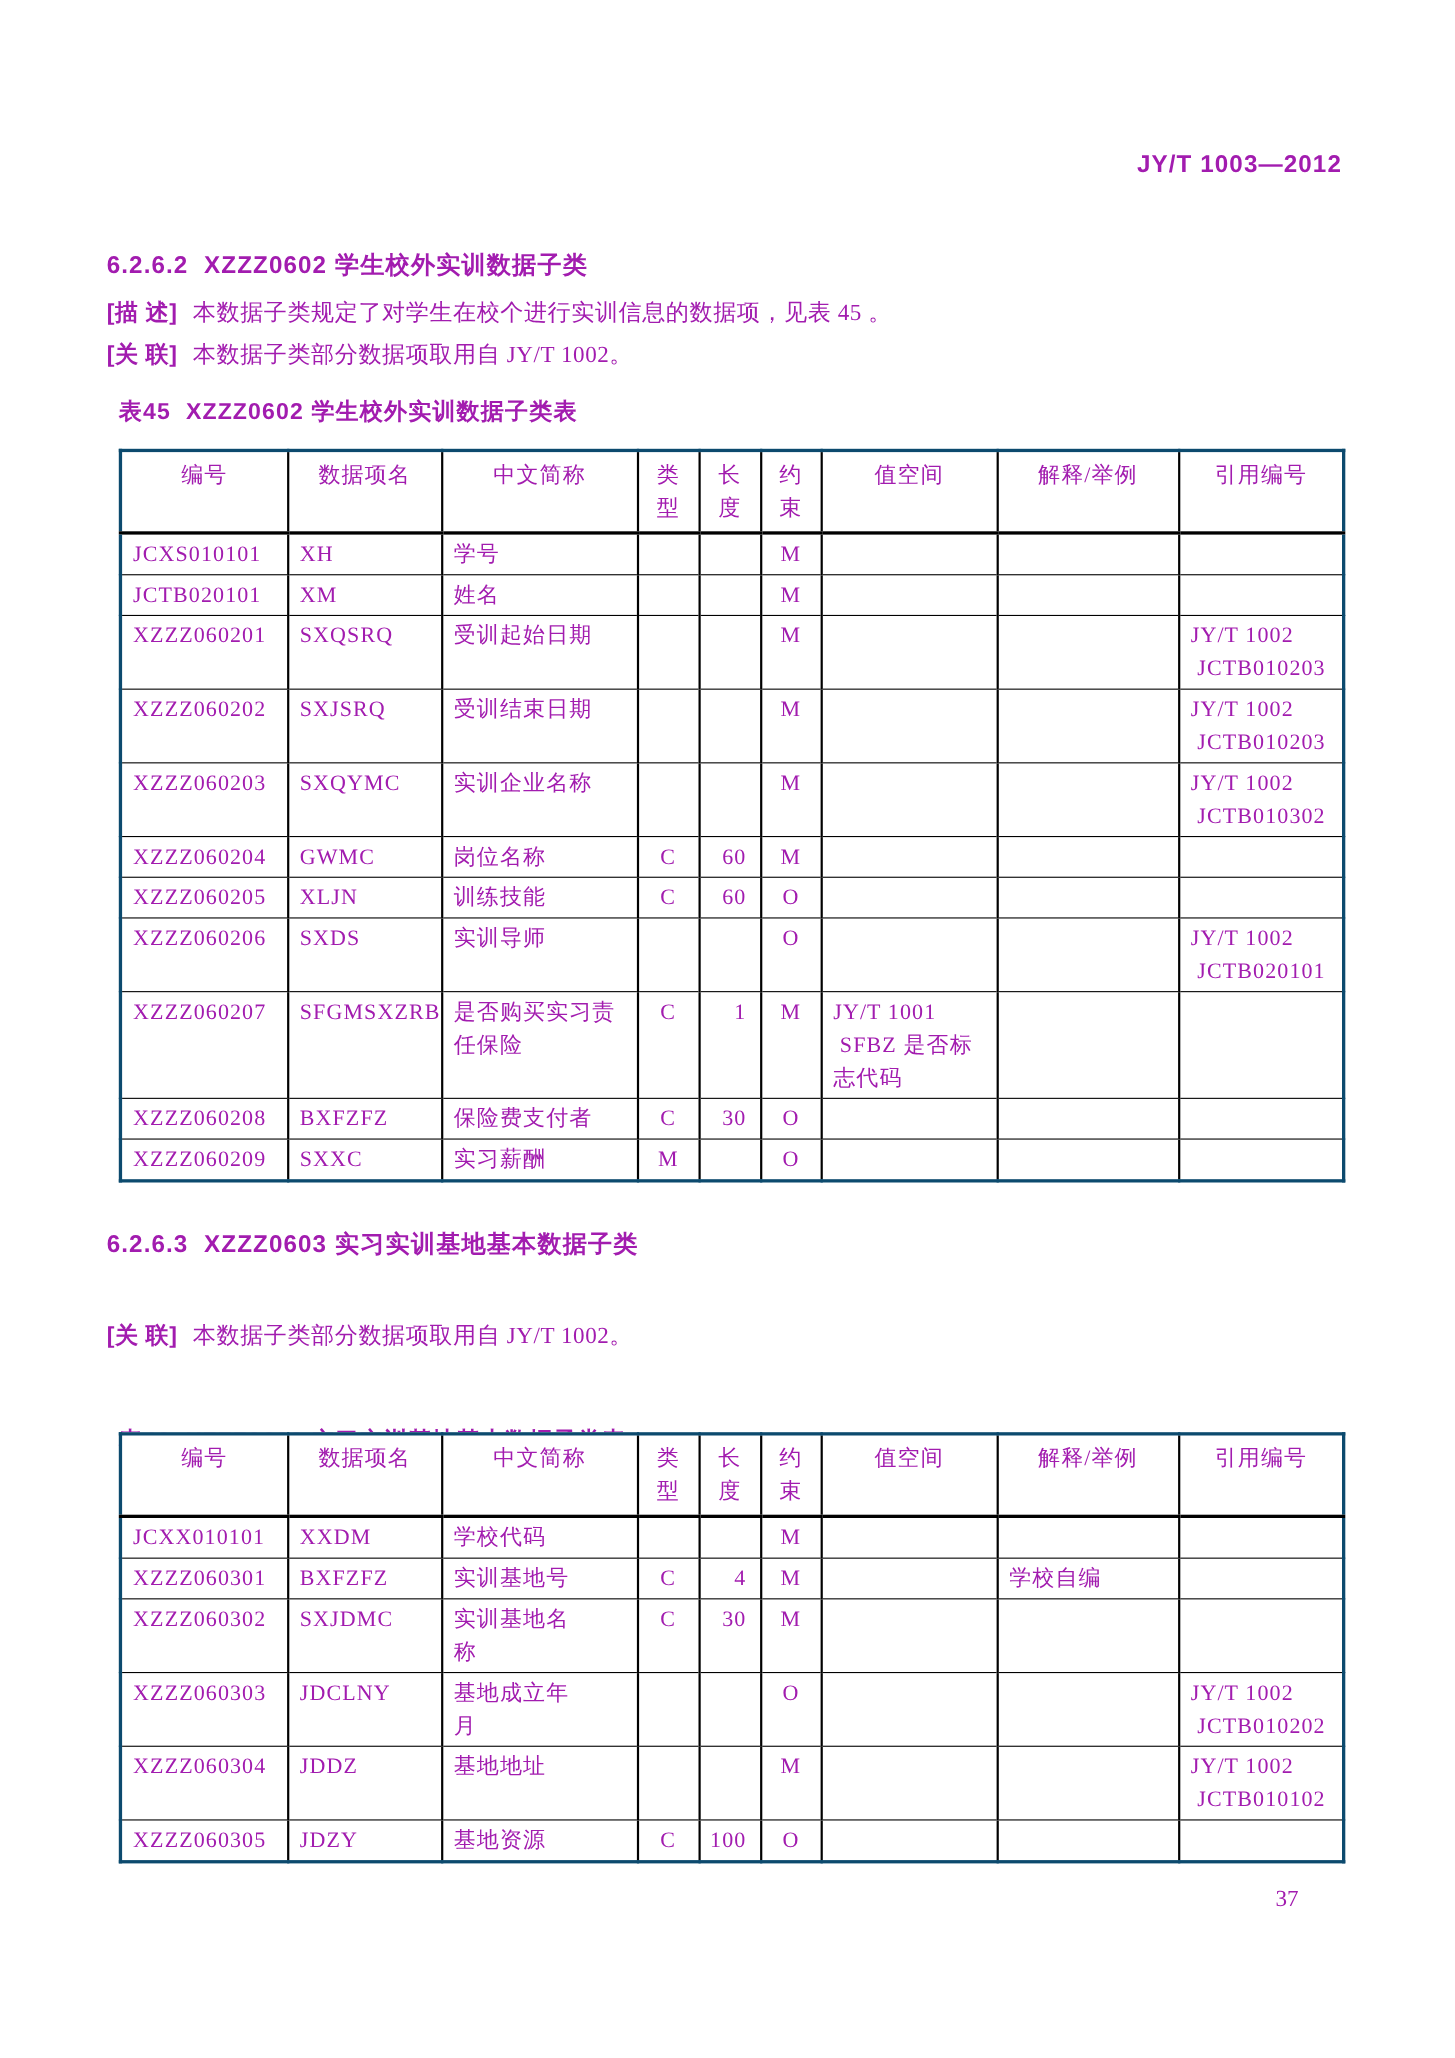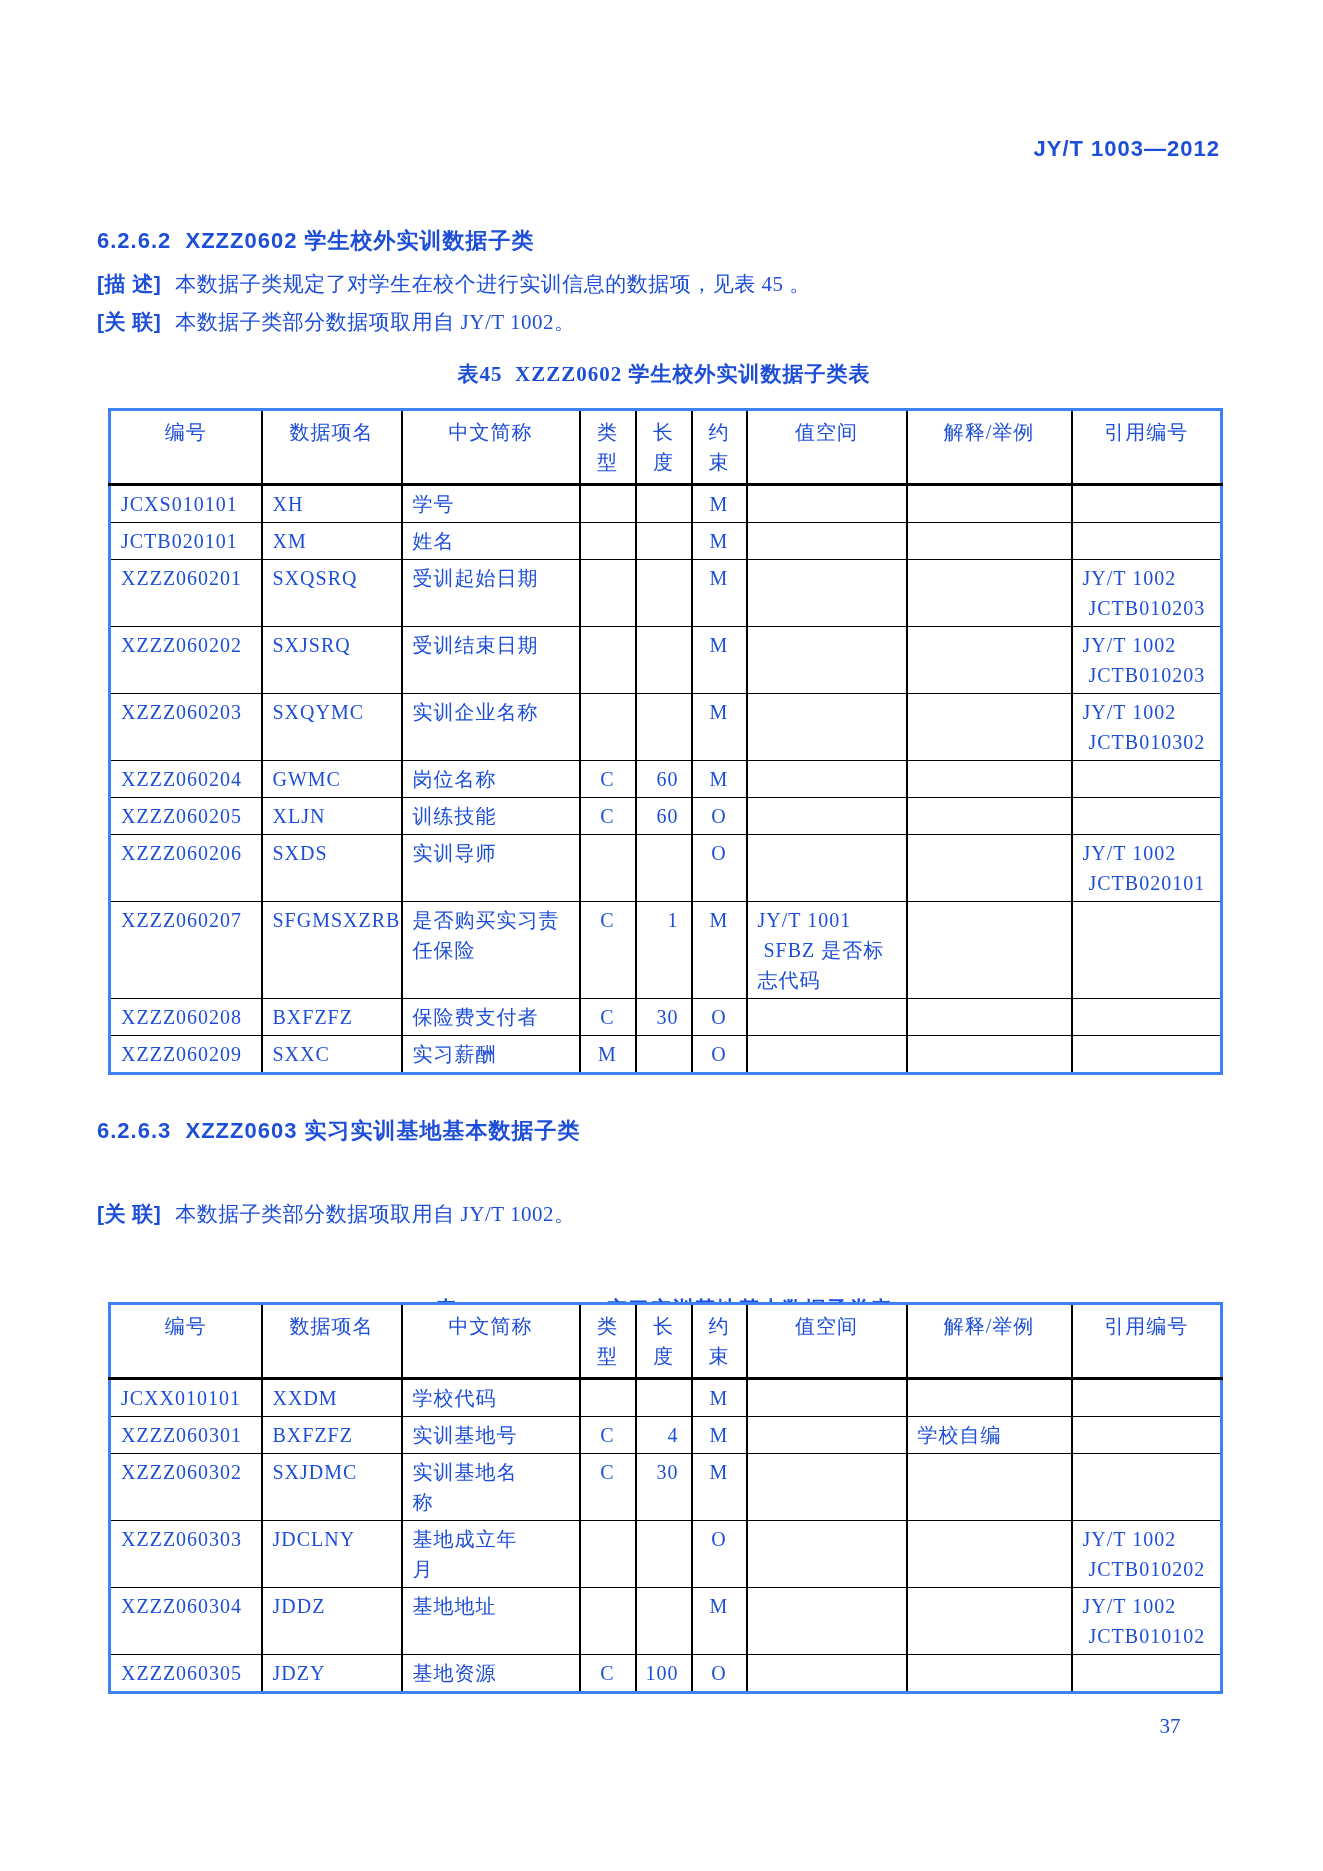--- a/index.html
+++ b/index.html
@@ -1,18 +1,18 @@
 <!DOCTYPE html>
 <html><head>
 <meta charset="utf-8">
 <style>
   html,body { margin:0; padding:0; background:#888; }
   .page {
     position:relative; width:1323px; height:1871px; margin:0 auto;
-    background:#ffffff; color:#1d4ed8; overflow:hidden;
+    background:#ffffff; color:#a21caf; overflow:hidden;
     font-family:"Liberation Serif","DejaVu Serif",serif;
   }
   .doc-header {
     position:absolute; top:136px; left:108px; width:1112px;
     text-align:right; font-family:"Liberation Sans","DejaVu Sans",sans-serif;
     font-weight:bold; font-size:22px; letter-spacing:1px;
   }
   .sec-heading {
     position:absolute; left:97px;
     font-family:"Liberation Sans","DejaVu Sans",sans-serif;
@@ -23,30 +23,30 @@
   .para { position:absolute; left:97px; font-size:21px; white-space:pre-wrap; letter-spacing:0.5px; }
   .para .label {
     font-family:"Liberation Sans","DejaVu Sans",sans-serif;
     font-weight:bold; margin-right:14px;margin-top:24px;
   }
   .para.p1 { top:270px; }
   .para.p2 { top:308px; }
   .para.p3 { top:1163px; }
   .para.p4 { top:1200px; }
   .tbl-caption {
-    position:absolute; left:108px; width:1112px; text-align:center;
-    font-family:Liberation Serif, serif;
+    position:absolute; left:108px; width:1112px; 
+    font-family:Liberation Sans, sans-serif;
     font-weight:bold; font-size:21px; white-space:pre-wrap; letter-spacing:1px;
   }
   .tbl-caption.cap45 { top:360px; }
   .tbl-caption.cap46 { top:1247px;margin-top:48px; }
   table.data-table {
     position:absolute; left:108px; width:1112px;
     border-collapse:collapse; table-layout:fixed;
-    border:3px solid #3b82f6; background:#fff;
+    border:3px solid #0c4a6e; background:#fff;
   }
   table.t45 { top:408px; }
   table.t46 { top:1302px; }
   .data-table th, .data-table td {
     border:1px solid #000; border-left-width:2px; border-right-width:2px;
     font-size:20px; line-height:30px; vertical-align:top;
     white-space:pre-wrap; overflow:hidden; letter-spacing:1px;
   }
   .data-table thead th {
     border-bottom:3px solid #000; font-weight:normal; text-align:center;

